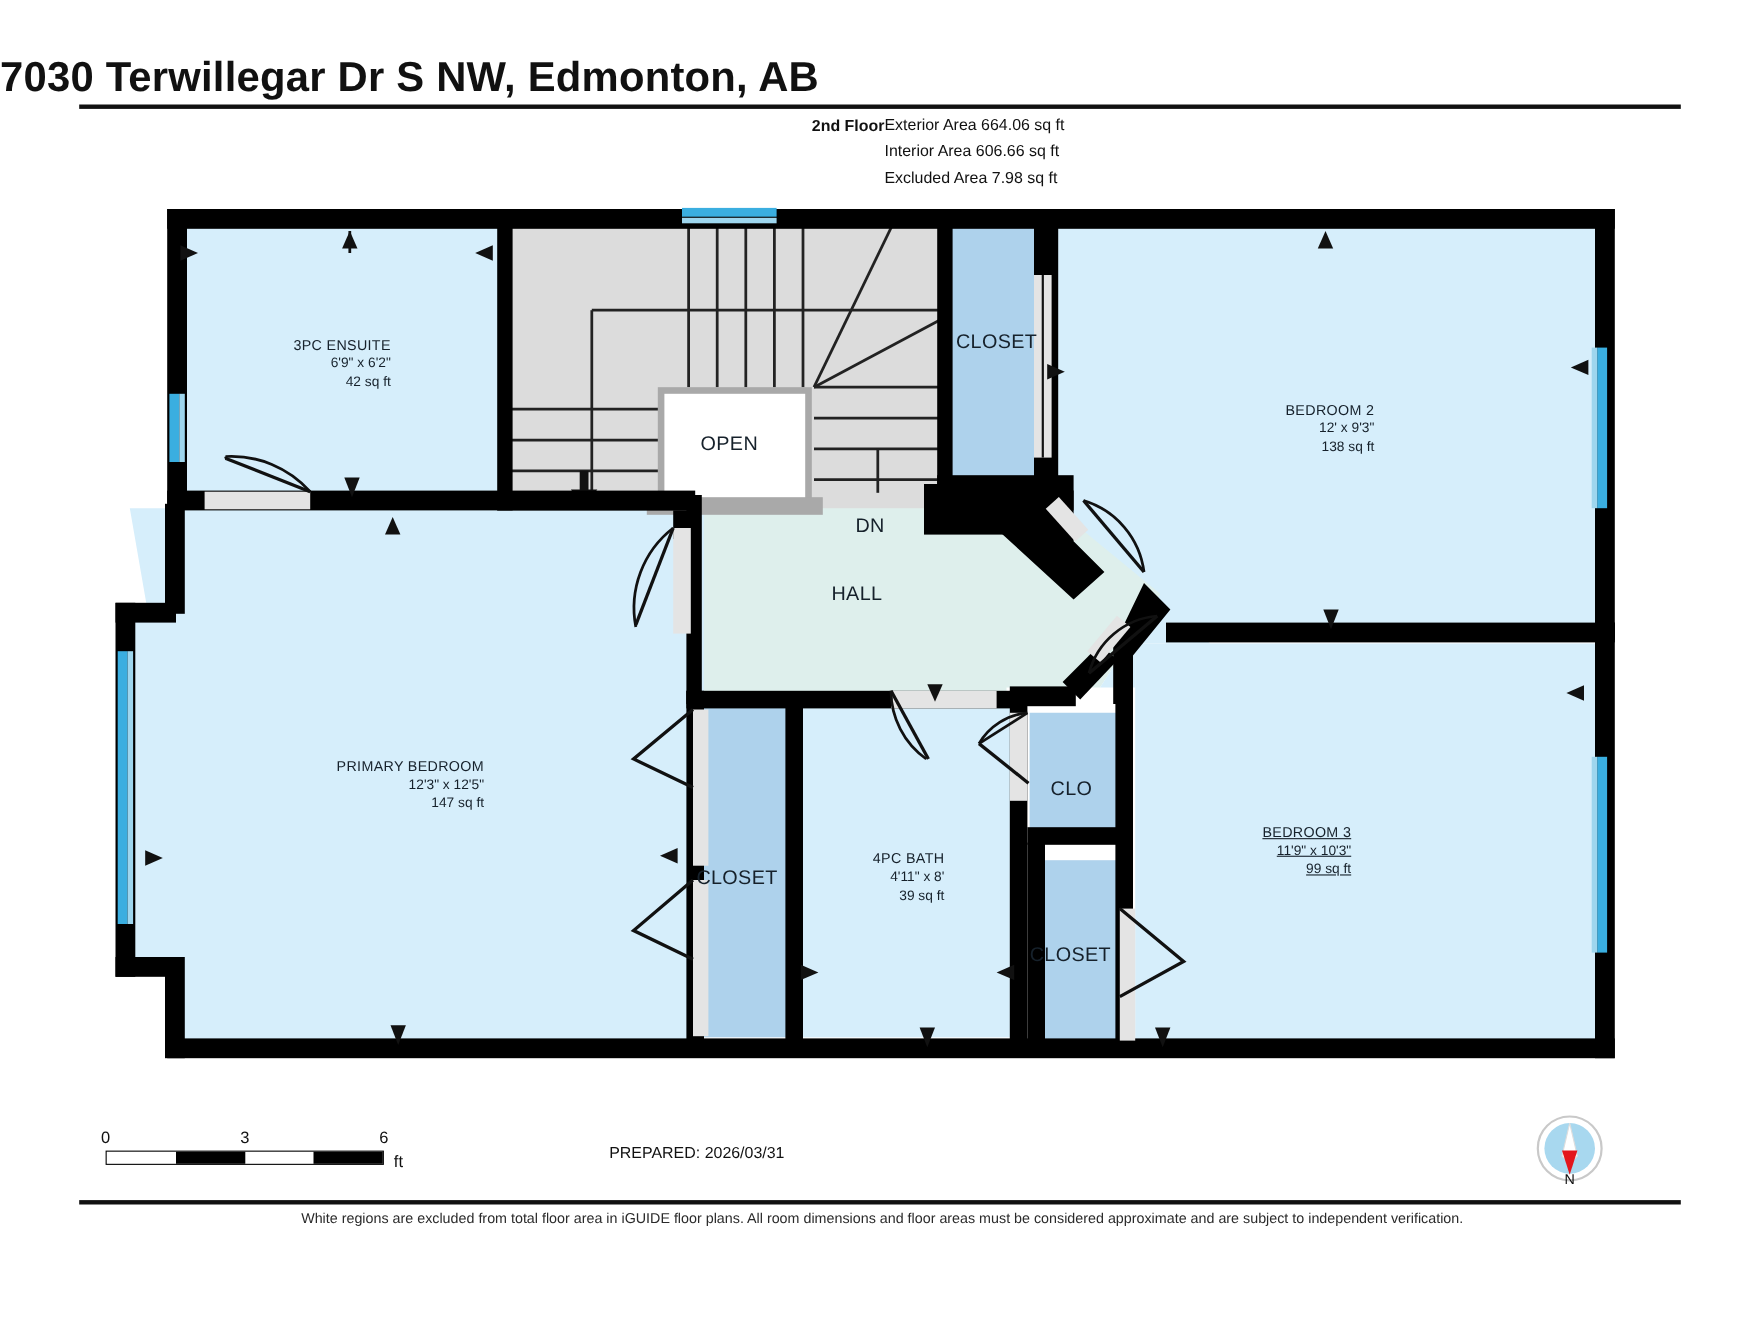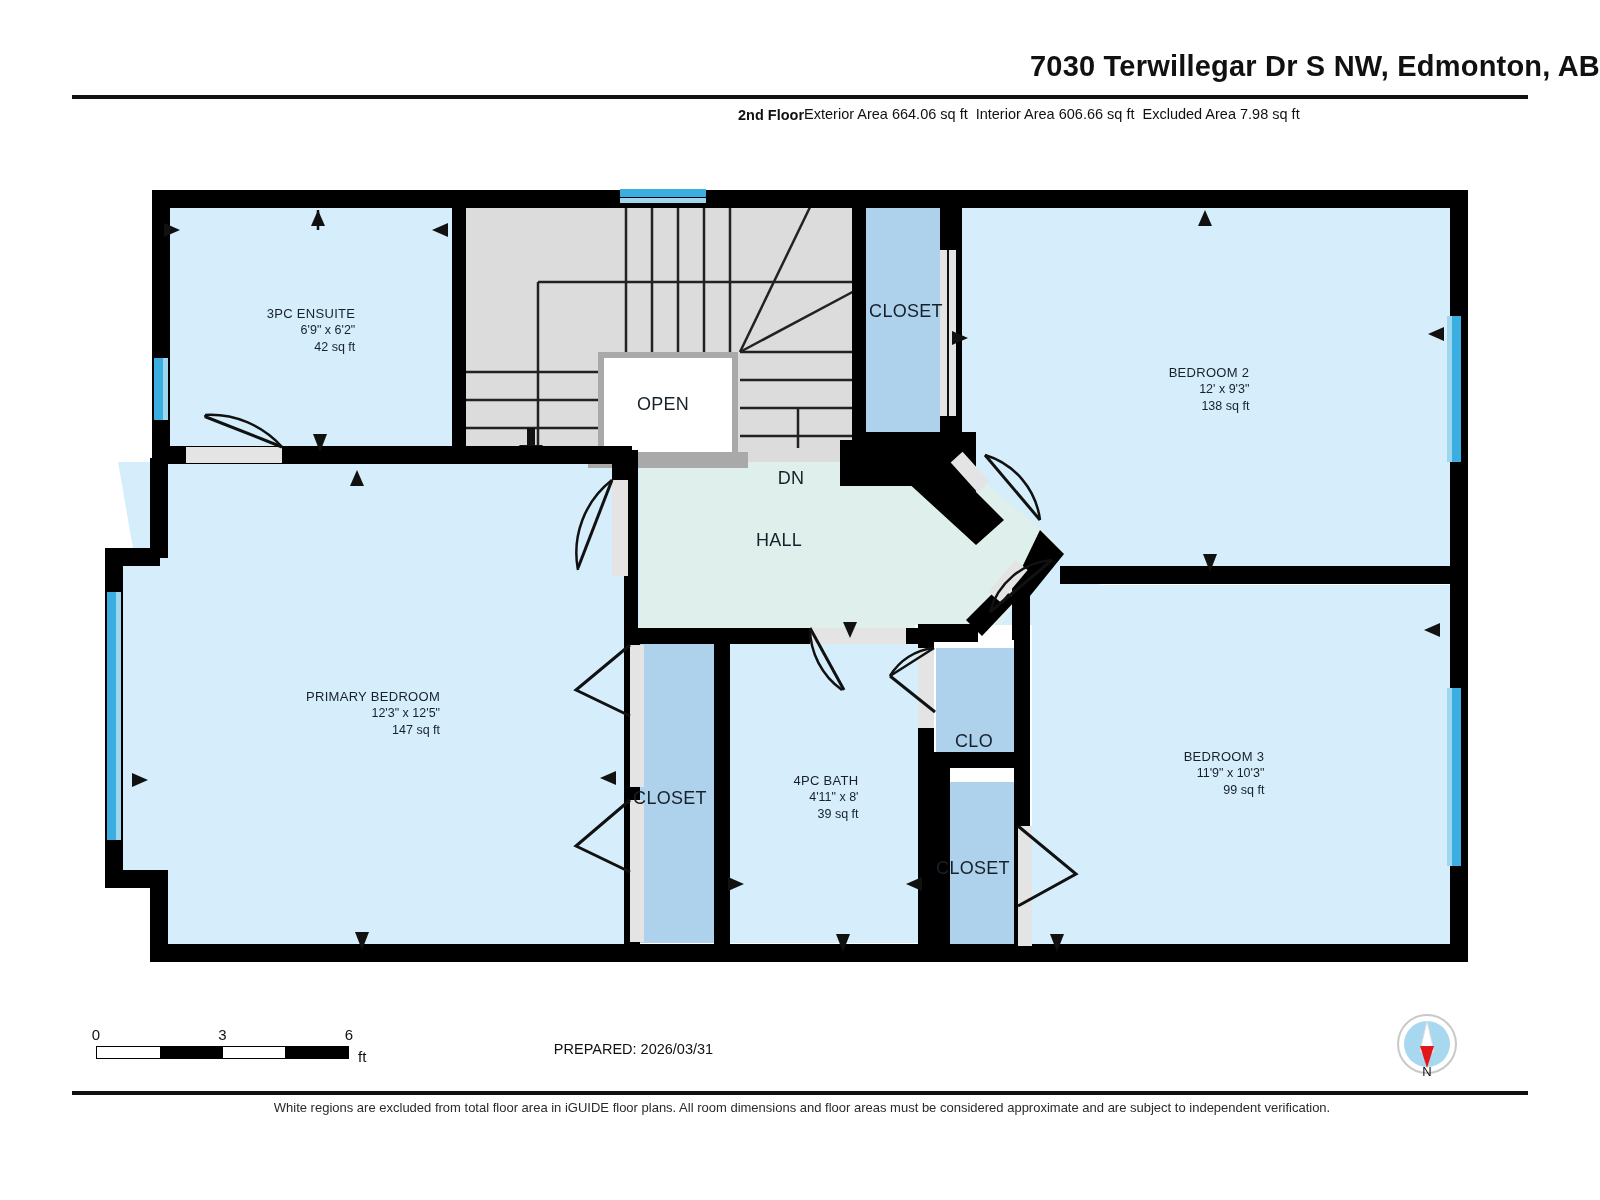--- a/index.html
+++ b/index.html
@@ -1,26 +1,26 @@
 <!DOCTYPE html>
 <html><head>
 <meta charset="utf-8">
 <style>
   html,body{margin:0;padding:0;background:#ffffff;}
   body{width:1600px;height:1200px;position:relative;
        font-family:"Liberation Sans","DejaVu Sans",sans-serif;color:#111;}
 
   
-  #title{position:absolute;left:0;top:50px;width:1600px;text-align:right;
-         font-size:29px;font-weight:bold;letter-spacing:.2px;}
+  #title{position:absolute;left:0;top:50px;width:1600px;text-align:left;
+         font-size:38px;font-weight:bold;letter-spacing:.2px;}
   #title-rule{position:absolute;left:72px;top:95px;width:1456px;height:4px;background:#111;}
 
   #meta{position:absolute;left:738px;top:106px;display:flex;}
   #meta-floor{font-size:14.5px;font-weight:bold;white-space:nowrap;padding-top:1px;}
-  #meta-lines{display:flex;flex-direction:row;gap:8px;}
+  #meta-lines{display:flex;flex-direction:column;gap:8px;}
   #meta-lines div{font-size:14.5px;white-space:nowrap;}
 
   
   #plan{position:absolute;left:0;top:0;width:1600px;height:1000px;}
   #plan svg{display:block;}
 
   
   .rlabel{position:absolute;text-align:right;line-height:1.32;
           font-size:13px;color:#16212b;white-space:nowrap;
           transform:translate(-50%,-50%);}
@@ -284,33 +284,33 @@
     <div class="rlabel" style="left: 373px; top: 713px;">
       <div class="nm">PRIMARY BEDROOM</div>
       <div class="dm">12'3" x 12'5"</div>
       <div class="sq">147 sq ft</div>
     </div>
     <div class="rlabel" style="left: 826px; top: 797px;">
       <div class="nm">4PC BATH</div>
       <div class="dm">4'11" x 8'</div>
       <div class="sq">39 sq ft</div>
     </div>
-    <div class="rlabel" style="left: 1224px; top: 773px;">
+    <div class="rlabel" style="left: 1188px; top: 773px; text-decoration: underline;">
       <div class="nm">BEDROOM 3</div>
       <div class="dm">11'9" x 10'3"</div>
       <div class="sq">99 sq ft</div>
     </div>
   </div>
 <div id="simple-labels">
     <div class="slabel" style="left: 906px; top: 311px;">CLOSET</div>
     <div class="slabel" style="left: 663px; top: 404px;">OPEN</div>
     <div class="slabel" style="left: 791px; top: 478px;">DN</div>
     <div class="slabel" style="left: 779px; top: 540px;">HALL</div>
     <div class="slabel" style="left: 670px; top: 798px;">CLOSET</div>
-    <div class="slabel" style="left: 974px; top: 717px; margin-top: 24px;">CLO</div>
+    <div class="slabel" style="left: 974px; top: 717px;">CLO</div>
     <div class="slabel" style="left: 973px; top: 868px;">CLOSET</div>
   </div>
 
 <div id="scale">
   <div id="scale-nums">
       <span style="left: 0px;">0</span>
       <span style="left: 126.5px;">3</span>
       <span style="left: 253px;">6</span>
     </div>
   <div id="scale-bar">

